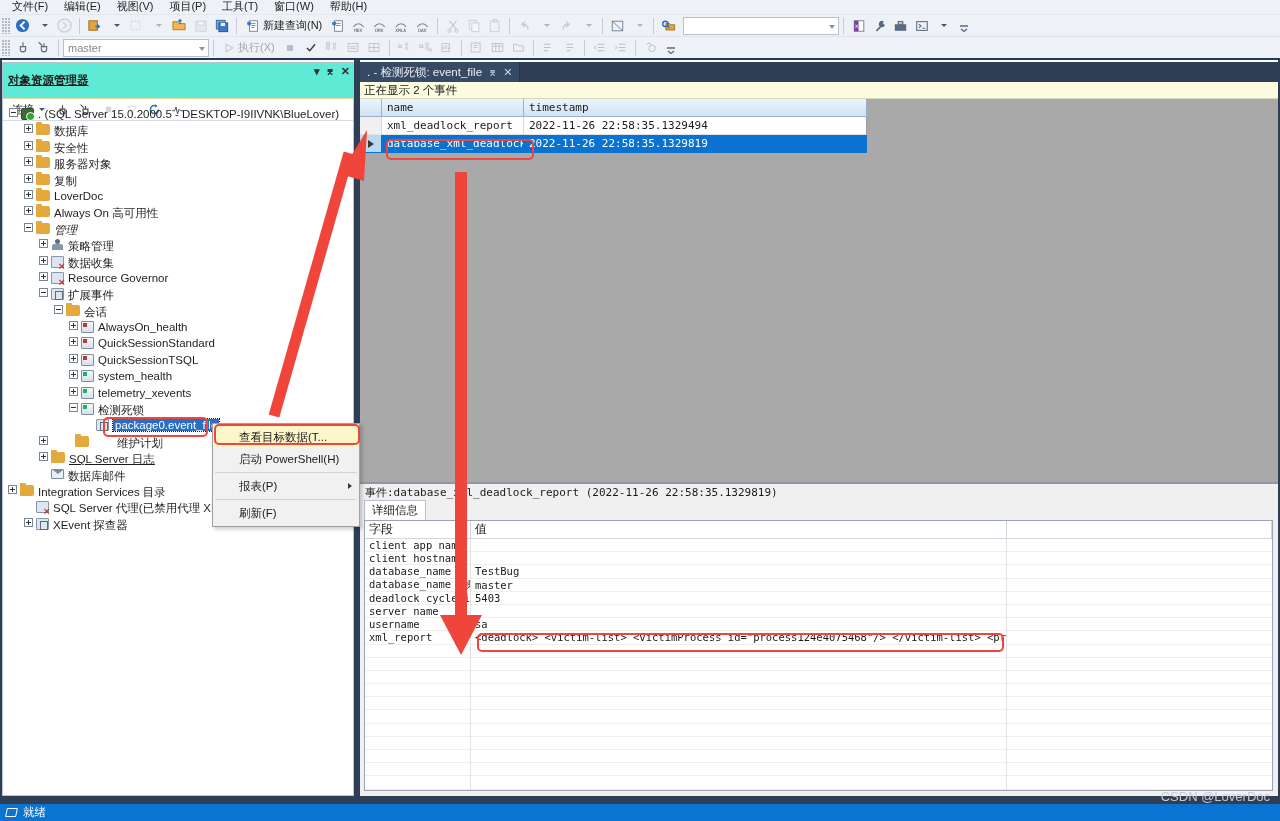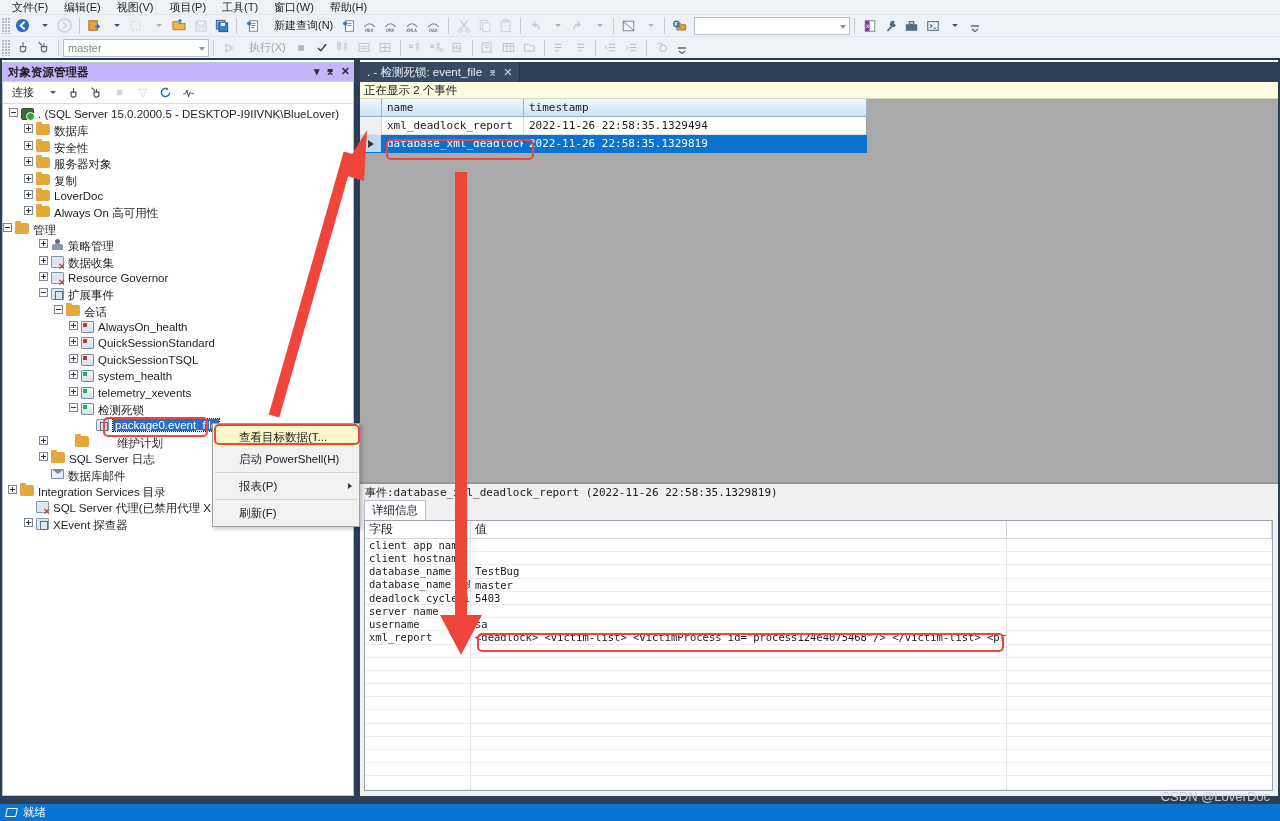--- a/index.html
+++ b/index.html
@@ -11,21 +11,21 @@
     font-family: "Liberation Sans", sans-serif;
     font-size: 12px;
     color: #1a1a1a;
   }
   #app { position: relative; width: 1280px; height: 821px; }
 
   
   .menubar {
     position: absolute; left: 0; top: 0; width: 1280px; height: 15px;
     background: #eef1f6;
-    display: flex; align-items: center;
+    display: flex; align-items: flex-end;
     padding-left: 4px;
     border-bottom: 1px solid #e3e7ee;
   }
   .menubar .mi {
     font-size: 11px; color: #1e1e1e;
     padding: 0 8px; height: 15px; line-height: 15px;
     white-space: nowrap; cursor: default;
   }
 
   
@@ -44,21 +44,21 @@
     background-size: 3px 3px;
     opacity: .85;
   }
   .tb-sep { width: 1px; height: 16px; background: #c4ccd8; margin: 0 4px; }
   .tbtn {
     height: 19px; min-width: 21px;
     display: inline-flex; align-items: center; justify-content: center;
     border: 1px solid transparent; border-radius: 2px;
     padding: 0 2px; cursor: default;
   }
-  .tbtn.txt { padding: 0 4px; font-size: 11px; color: #1e1e1e; gap: 14px; }
+  .tbtn.txt { padding: 0 4px; font-size: 11px; color: #1e1e1e; gap: 3px; }
   .tbtn.dis { opacity: .38; }
   .caret {
     width: 0; height: 0; margin-left: 2px;
     border-left: 3px solid transparent; border-right: 3px solid transparent;
     border-top: 3px solid #4a5568;
   }
   .combo {
     height: 18px; border: 1px solid #b6c0cf; background: #fff;
     display: inline-flex; align-items: center;
     font-size: 11px; color: #888; padding-left: 4px;
@@ -70,25 +70,26 @@
     border-left: 3px solid transparent; border-right: 3px solid transparent;
     border-top: 4px solid #8b95a6;
   }
 
   
   .oe {
     position: absolute; left: 2px; top: 62px; width: 352px; height: 734px;
     background: #fff; border: 1px solid #b9c2d0;
   }
   .oe-title {
-    height: 19px; background: #c4b5fd;
+    height: 36px; background: #5eead4;
     display: flex; align-items: center;
     font-size: 11.5px; font-weight: bold; color: #1a1a1a;
     padding-left: 5px; position: relative;
     border-bottom: 1px solid #ded5a3;
+    text-decoration: underline;
   }
   .oe-title .tbtns { position: absolute; right: 3px; top: 1px; display: flex; gap: 6px; }
   .oe-title .tbtns span { font-size: 11px; color: #333; cursor: default; line-height: 15px; }
   .oe-toolbar {
     height: 22px; border-bottom: 1px solid #d6dce6;
     display: flex; align-items: center; padding-left: 4px; gap: 2px;
     background: #fff;
   }
   .oe-toolbar .lbl { font-size: 11px; color: #1e1e1e; display: inline-flex; align-items: center; }
   .oe-tree { position: absolute; top: 41px; left: 0; right: 0; bottom: 0; overflow: hidden; padding-top: 4px; }
@@ -728,21 +729,21 @@
         <div class="node" style="padding-left: 21px;">
           <span class="exp plus"></span>
           <span class="folder"></span>
           <span class="nlabel">LoverDoc</span>
         </div>
         <div class="node" style="padding-left: 21px;">
           <span class="exp plus"></span>
           <span class="folder"></span>
           <span class="nlabel">Always On 高可用性</span>
         </div>
-        <div class="node" style="">
+        <div class="node" style="padding-left: 21px; font-style: italic;">
           <span class="exp"></span>
           <span class="folder"></span>
           <span class="nlabel">管理</span>
         </div>
         <div class="node" style="padding-left: 36px;">
           <span class="exp plus"></span>
           <span class="pol-ic"></span>
           <span class="nlabel">策略管理</span>
         </div>
         <div class="node" style="padding-left: 36px;">
@@ -798,21 +799,21 @@
         <div class="node sel" style="padding-left: 81px;">
           <span class="exp none"></span>
           <span class="gen-ic ev"></span>
           <span class="nlabel">package0.event_file</span>
         </div>
         <div class="node" style="padding-left: 36px; gap: 24px;">
           <span class="exp plus"></span>
           <span class="folder"></span>
           <span class="nlabel">维护计划</span>
         </div>
-        <div class="node" style="padding-left: 36px;">
+        <div class="node" style="padding-left: 36px; text-decoration: underline;">
           <span class="exp plus"></span>
           <span class="folder"></span>
           <span class="nlabel">SQL Server 日志</span>
         </div>
         <div class="node" style="padding-left: 36px;">
           <span class="exp none"></span>
           <span class="mail-ic"></span>
           <span class="nlabel">数据库邮件</span>
         </div>
         <div class="node" style="padding-left: 5px;">

